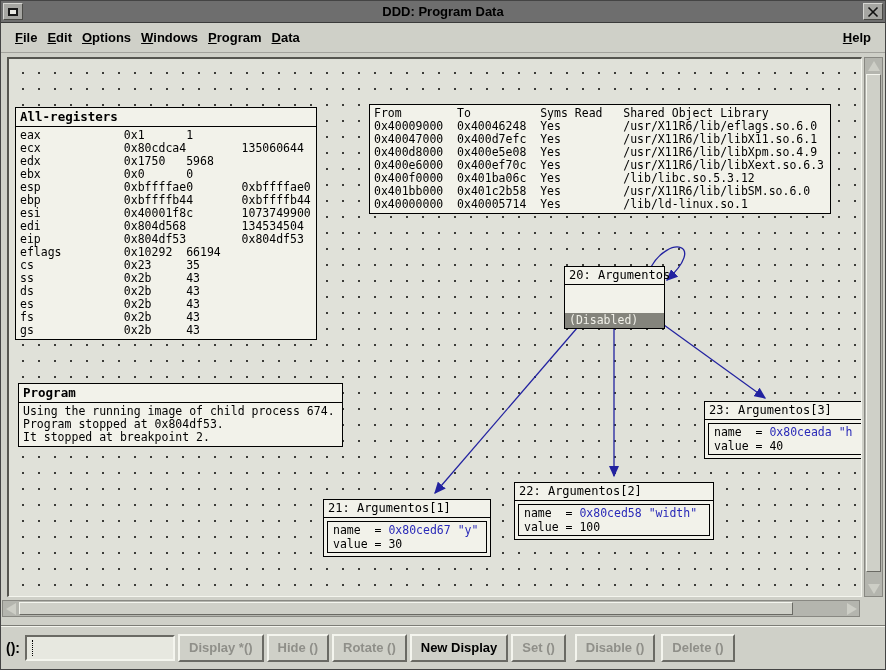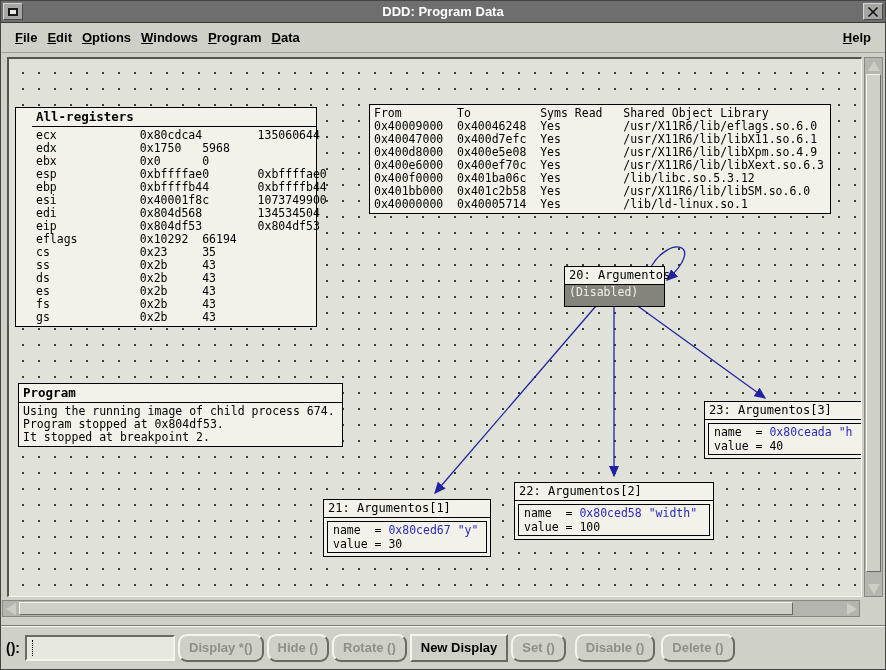--- a/index.html
+++ b/index.html
@@ -17,21 +17,21 @@
     position:relative; overflow:hidden;
   }
   
   .titlebar{height:22px; background:var(--titlebar-bg); display:flex; align-items:center;
     border-bottom:1px solid #3a3a3a; padding:0 2px; gap:4px;}
   .tb-btn{width:20px; height:17px; background:#a6a6a2;
     border-top:1px solid #d6d6d2; border-left:1px solid #d6d6d2;
     border-bottom:1px solid #4a4a46; border-right:1px solid #4a4a46;
     display:flex; align-items:center; justify-content:center;}
   .wm-inner{width:10px; height:8px; border:2px solid #1a1a1a; background:#e8e8e2;}
-  .tb-title{flex:1; text-align:center; font-weight:bold; font-size:13px; color:#ffffff;}
+  .tb-title{flex:1; text-align:center; font-weight:bold; font-size:13px; color:#000000;}
   
   .menubar{height:30px; background:var(--win-bg); display:flex; align-items:center;
     padding:0 14px; gap:10px; border-bottom:1px solid #a2a29c;}
   .menu-item{font-weight:bold; font-size:13px; color:#000; display:inline-block; cursor:default;}
   .menu-item::first-letter{text-decoration:underline;}
   .menu-help{margin-left:auto;}
   
   .main{position:relative; height:574px; background:var(--win-bg);}
   .canvas{position:absolute; left:6px; top:4px; width:855px; height:540px;
     background-color:var(--canvas-bg);
@@ -44,22 +44,22 @@
   .edge{stroke:var(--arrow); stroke-width:1.3; fill:none; marker-end:url(#arrowhead);}
   #arrowhead path{fill:var(--arrow);}
   
   .infobox,.gnode{position:absolute; background:var(--box-bg); border:1px solid #000;
     font-family:"DejaVu Sans Mono", monospace; font-size:11.5px; color:#000;}
   .btitle{font-weight:bold; font-size:12.5px; padding:1px 4px 2px 4px; border-bottom:1px solid #000;}
   .bline{white-space:pre; line-height:13px; padding:0 4px;}
   .blines{padding:2px 0;}
   .ntitle{font-size:12px; padding:1px 4px 2px 4px; border-bottom:1px solid #000; white-space:pre;}
   .ntitle b{font-weight:normal;}
-  .nstatus{background:var(--sel-bg); color:var(--sel-fg); padding:0 4px 7px 4px;
-    line-height:14px; white-space:pre;}
+  .nstatus{background:var(--sel-bg); color:var(--sel-fg); padding:0 4px 1px 4px;
+    line-height:14px; white-space:pre;margin-top:28px;}
   .nfields{border:1px solid #000; margin:3px; padding:1px 5px;}
   .frow{white-space:pre; line-height:14px;}
   .flabel{display:inline-block; width:5ch;}
   .vptr{color:var(--ptr);}
   .vnum{color:#000;}
   
   .vscroll{position:absolute; left:863px; top:4px; width:19px; height:540px;
     background:#b4b5ae; border:1px solid #888882; display:flex; flex-direction:column;}
   .hscroll{position:absolute; left:1px; top:547px; width:858px; height:17px;
     background:#b4b5ae; border:1px solid #888882; display:flex;}
@@ -84,21 +84,21 @@
   .argfield{position:relative; width:150px; height:26px; background:#e7e8e0;
     border-top:2px solid var(--bd); border-left:2px solid var(--bd);
     border-bottom:2px solid var(--bl); border-right:2px solid var(--bl);}
   .argfield input{position:absolute; inset:0; border:none; background:transparent;
     font-family:"DejaVu Sans Mono", monospace; font-size:12px; padding:2px 6px; outline:none;}
   .caret{position:absolute; left:5px; top:3px; height:16px; border-left:1px dotted #000;}
   .tbtn{margin-left:3px; padding:4px 9px 5px 9px; font-family:"Liberation Sans",sans-serif;
     font-weight:bold; font-size:13px; background:var(--win-bg); cursor:default;
     border-top:2px solid var(--bl); border-left:2px solid var(--bl);
     border-bottom:2px solid var(--bd); border-right:2px solid var(--bd);}
-  .tbtn.disabled{color:var(--disabled-text);border-radius:9px;}
+  .tbtn.disabled{color:var(--disabled-text);}
   .tbtn.enabled{color:#000;}
   .tbtn:nth-child(6){margin-left:9px;}  
   .tbtn:nth-child(7){margin-left:6px;}
 </style>
 </head>
 <body>
 
 <div class="titlebar">
   <div class="tb-btn">
     <div class="wm-inner"></div>
@@ -130,23 +130,24 @@
         <marker id="arrowhead" markerWidth="10" markerHeight="8" refX="8" refY="4" orient="auto">
           <path d="M0,0 L9,4 L0,8 z"></path>
         </marker>
       </defs>
       <path class="edge" d="M 642 208 C 660 176, 698 184, 658 221"></path>
       <line class="edge" x1="593" y1="240" x2="426" y2="434"></line>
       <line class="edge" x1="605" y1="240" x2="605" y2="417"></line>
       <line class="edge" x1="619" y1="240" x2="756" y2="339"></line>
     </svg>
 
-    <div class="infobox" style="left:6px; top:48px; width:302px;padding-left:16px;">
+    <div class="infobox" style="left:6px; top:48px; width:302px;">
       <div class="btitle">All-registers</div>
       <div class="blines">
+          <div class="bline">eax            0x1      1</div>
           <div class="bline">ecx            0x80cdca4        135060644</div>
           <div class="bline">edx            0x1750   5968</div>
           <div class="bline">ebx            0x0      0</div>
           <div class="bline">esp            0xbffffae0       0xbffffae0</div>
           <div class="bline">ebp            0xbffffb44       0xbffffb44</div>
           <div class="bline">esi            0x40001f8c       1073749900</div>
           <div class="bline">edi            0x804d568        134534504</div>
           <div class="bline">eip            0x804df53        0x804df53</div>
           <div class="bline">eflags         0x10292  66194</div>
           <div class="bline">cs             0x23     35</div>

